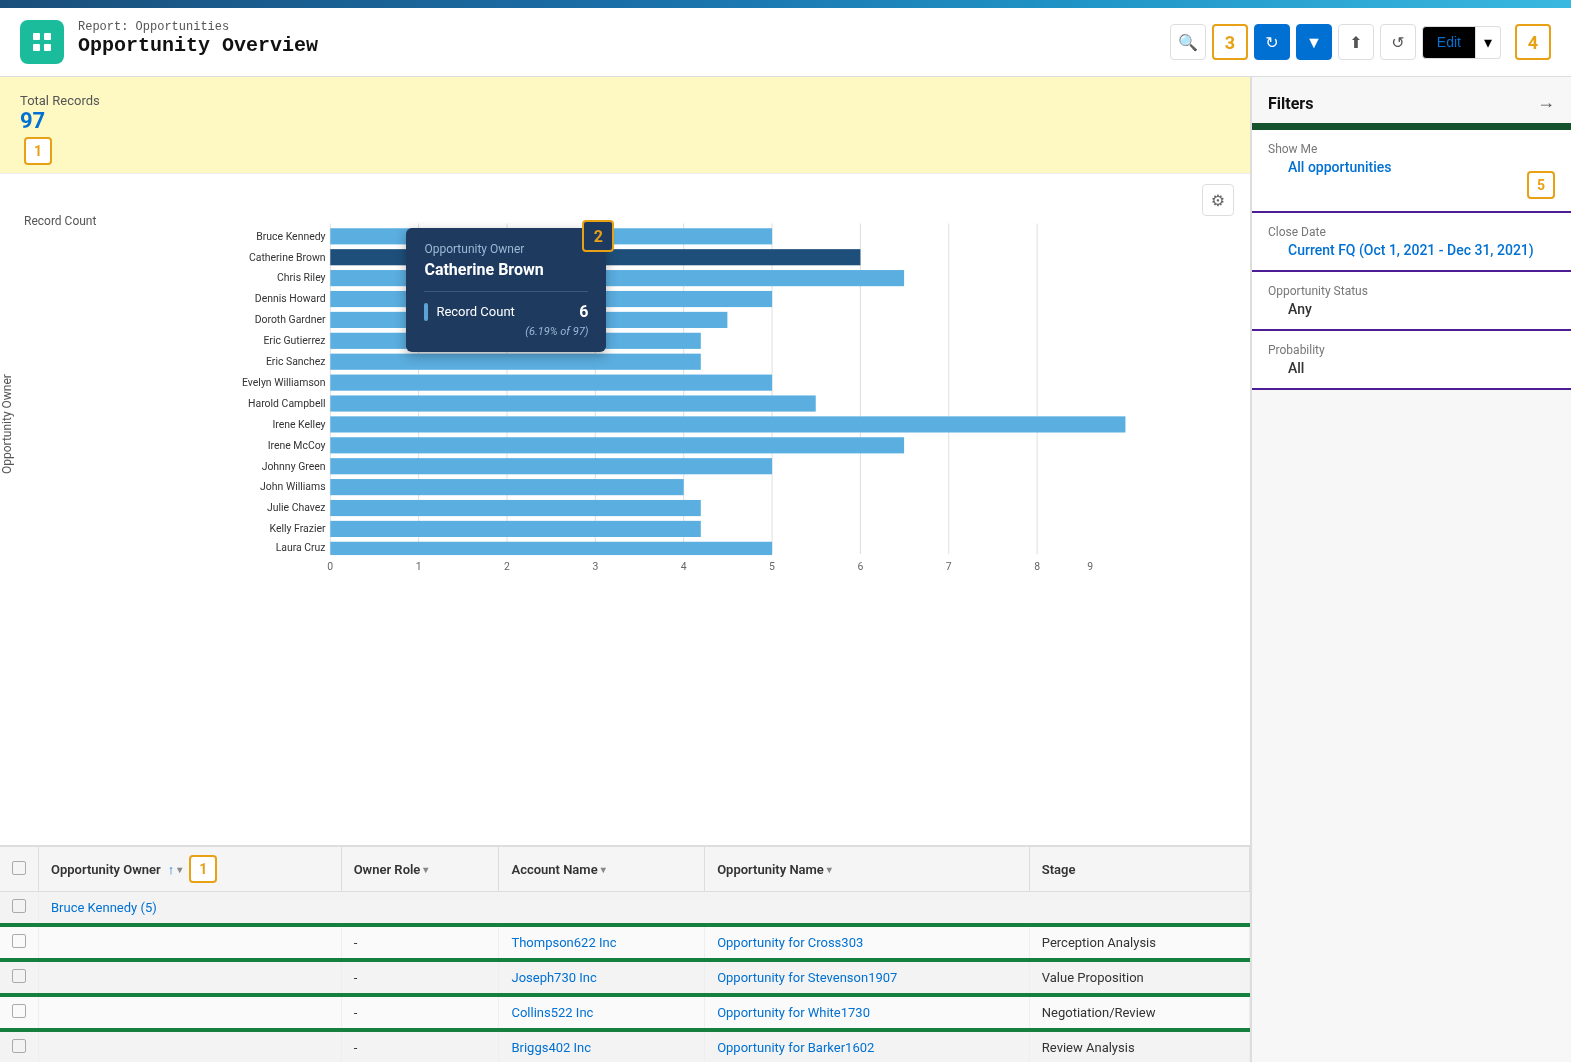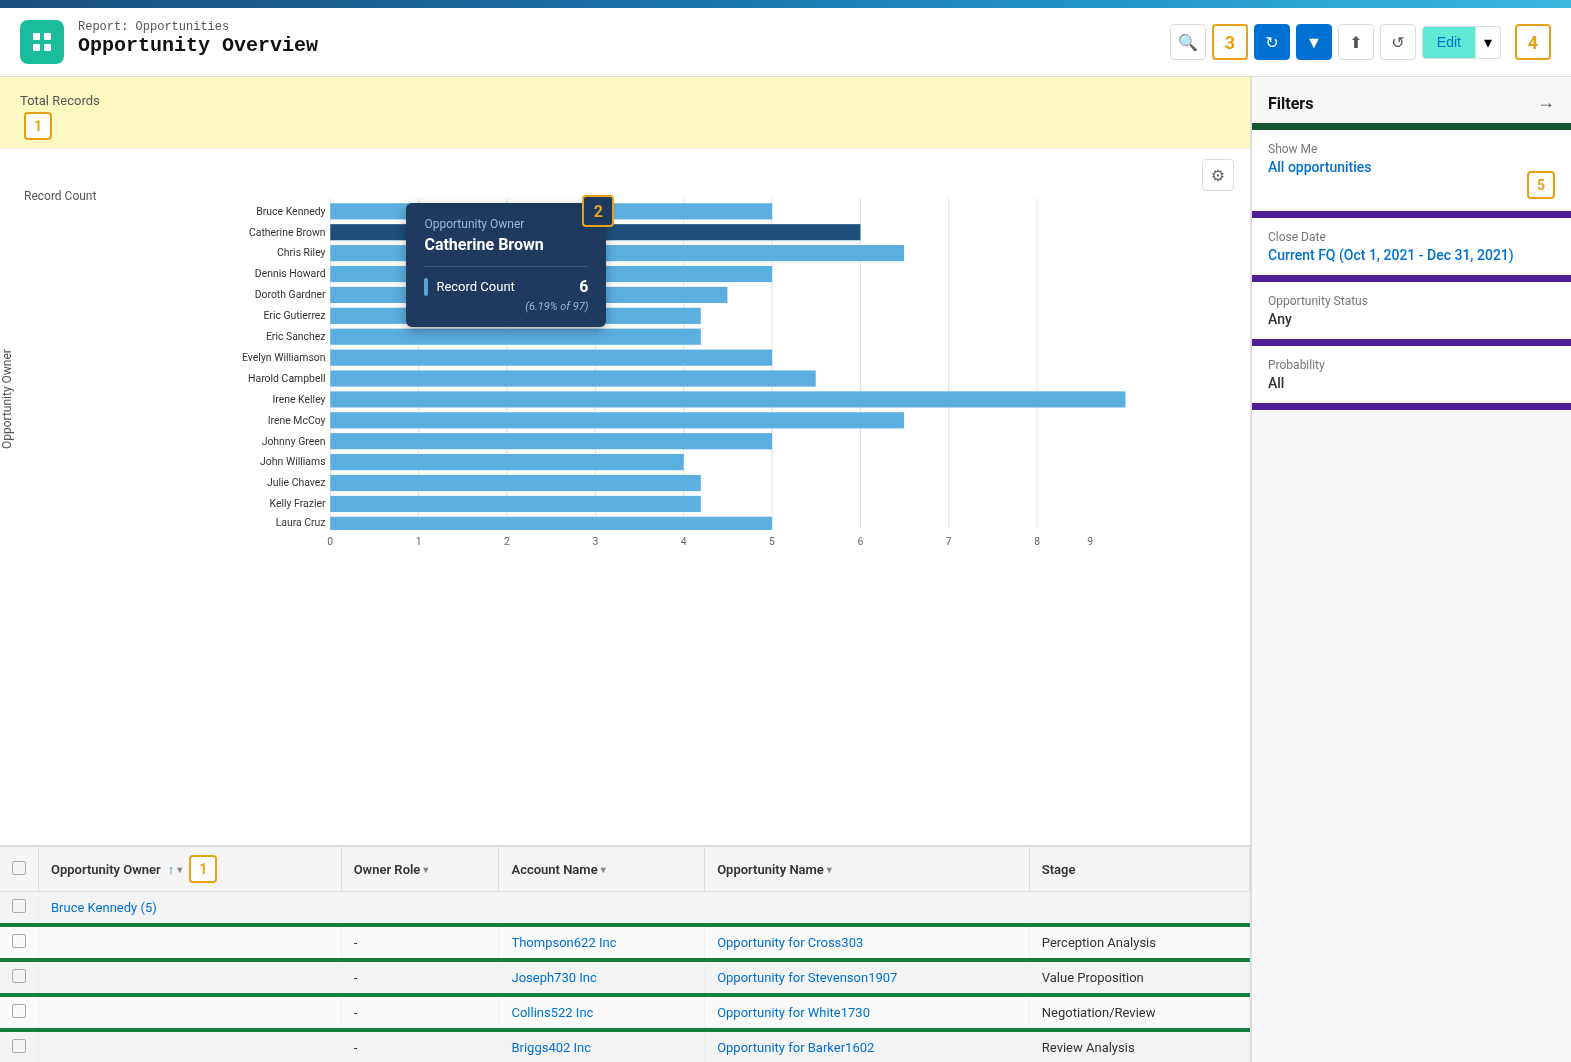--- a/index.html
+++ b/index.html
@@ -9,21 +9,21 @@
     .header { background: #fff; padding: 12px 20px; display: flex; align-items: center; justify-content: space-between; border-bottom: 1px solid #ddd; }
     .header-left { display: flex; gap: 14px; font-family: Liberation Mono, monospace; }
     .app-icon { width: 44px; height: 44px; background: #1abc9c; border-radius: 8px; display: flex; align-items: center; justify-content: center; }
     .app-icon svg { fill: #fff; }
     .header-title-block .subtitle { font-size: 12px; color: #555; }
     .header-title-block .title { font-size: 20px; font-weight: 700; color: #111; }
     .header-actions { display: flex; align-items: center; gap: 6px; }
     .icon-btn { width: 36px; height: 36px; border: 1px solid #ddd; border-radius: 4px; background: #fff; cursor: pointer; display: flex; align-items: center; justify-content: center; font-size: 16px; color: #555; }
     .icon-btn.blue { background: #0070d2; border-color: #0070d2; color: #fff; }
     .icon-btn.blue-fill { background: #0070d2; border-color: #0070d2; color: #fff; }
-    .edit-btn { border: 1px solid #ddd; border-radius: 4px 0 0 4px; background: #5eead4; padding: 6px 14px; cursor: pointer; font-size: 14px; color: #0070d2; font-weight: 500; }
+    .edit-btn { border: 1px solid #ddd; border-radius: 4px 0 0 4px; background: #000000; padding: 6px 14px; cursor: pointer; font-size: 14px; color: #0070d2; font-weight: 500; }
     .edit-caret { border: 1px solid #ddd; border-radius: 0 4px 4px 0; border-left: none; background: #fff; padding: 6px 8px; cursor: pointer; }
     .numbered-box { width: 36px; height: 36px; border: 2px solid #e8a015; border-radius: 4px; display: flex; align-items: center; justify-content: center; font-size: 18px; font-weight: 700; color: #e8a015; background: #fff; }
 
     
     .main-layout { display: flex; height: calc(1062px - 74px); }
     .left-panel { flex: 1; overflow: hidden; display: flex; flex-direction: column; border-right: 1px solid #ddd; }
     .right-panel { width: 320px; background: #f7f7f7; border-left: 1px solid #ddd; display: flex; flex-direction: column; }
 
     
     .stats-area { padding: 16px 20px 8px; background: #fef9c3; border-bottom: 1px solid #eee; }
@@ -68,23 +68,23 @@
     .col-check { width: 30px; text-align: center; }
     .checkbox { width: 14px; height: 14px; border: 1px solid #aaa; border-radius: 2px; display: inline-block; }
     .th-filter { display: inline-flex; align-items: center; gap: 3px; }
     .filter-icon-sm { font-size: 10px; color: #888; }
     .numbered-box-sm { width: 28px; height: 28px; border: 2px solid #e8a015; border-radius: 4px; display: inline-flex; align-items: center; justify-content: center; font-size: 14px; font-weight: 700; color: #e8a015; background: #fff; vertical-align: middle; margin-left: 4px; }
 
     
     .filters-header { display: flex; align-items: flex-end; justify-content: space-between; padding: 14px 16px 10px; border-bottom: 7px solid #14532d; }
     .filters-title { font-size: 16px; font-weight: 700; color: #111; }
     .filters-arrow { font-size: 18px; color: #555; cursor: pointer; }
-    .filter-item { padding: 12px 16px; border-bottom: 7px solid #4c1d95; background: #fff; margin-bottom: 0; }
+    .filter-item { padding: 12px 16px; border-bottom: 2px solid #4c1d95; background: #fff; margin-bottom: 0; }
     .filter-label { font-size: 12px; color: #777; margin-bottom: 3px; }
-    .filter-value { font-size: 14px; color: #0070d2; font-weight: 500; }
+    .filter-value { font-size: 14px; color: #0070d2; font-weight: 500; margin-left: 20px; }
     .filter-value.dark { color: #333; }
     .numbered-box-filter { display: inline-flex; width: 28px; height: 28px; border: 2px solid #e8a015; border-radius: 4px; align-items: center; justify-content: center; font-size: 14px; font-weight: 700; color: #e8a015; float: right; margin-top: -4px; }
 
     
     .top-bar { height: 8px; background: linear-gradient(90deg, #1a4f7a 0%, #1a6fa8 40%, #2196c8 70%, #3ab8e0 100%); }
 
     .header-numbered { margin-left: 8px; }
   </style>
 </head>
 <body>
@@ -120,20 +120,21 @@
     <div class="numbered-box header-numbered">4</div>
   </div>
 </div>
 
 <div class="main-layout">
 
   <div class="left-panel">
 
     <div class="stats-area">
       <div class="stats-label">Total Records</div>
+      <div class="stats-value">97</div>
       
       <div style="position:relative; display:inline-block; margin-top:4px;">
         <div class="numbered-box-sm">1</div>
       </div>
     </div>
 
     <div class="chart-area">
       <div class="chart-toolbar">
         <div class="gear-btn">⚙</div>
       </div>

